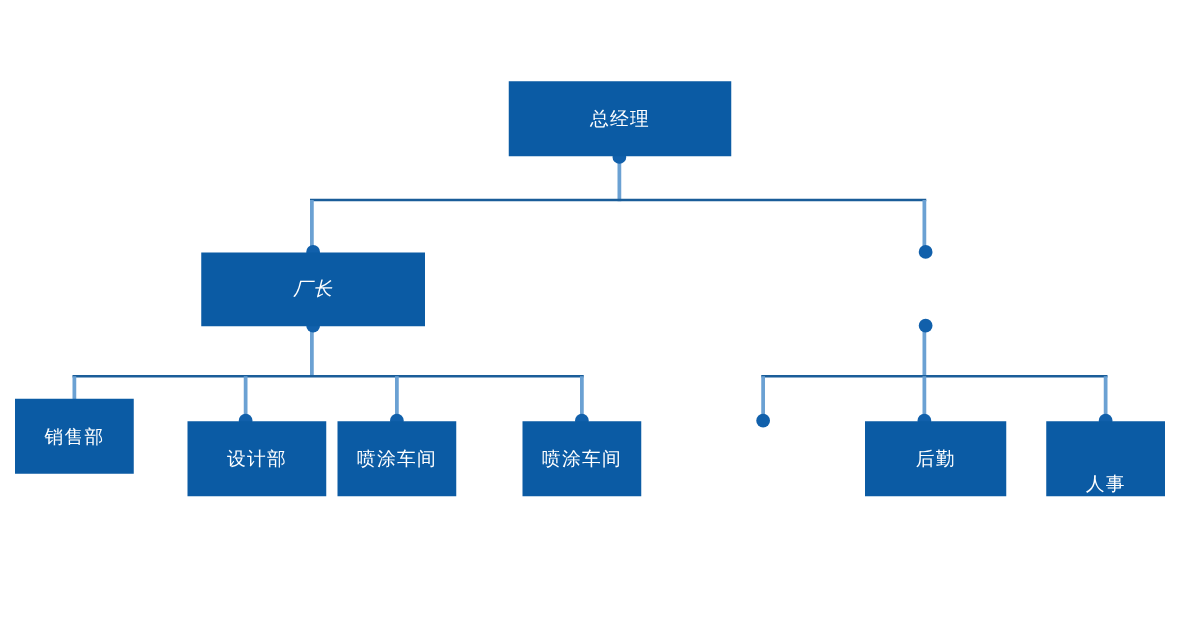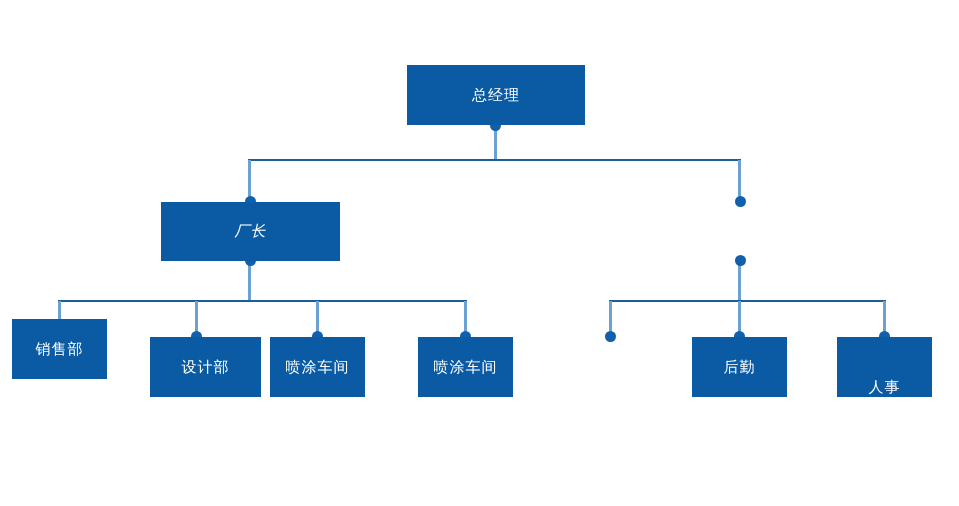--- a/index.html
+++ b/index.html
@@ -96,20 +96,20 @@
   <div class="node" style="left:150px; top:337px; width:111px; height:60px;">
     <span class="label">设计部</span>
   </div>
   <div class="node" style="left:270px; top:337px; width:95px; height:60px;">
     <span class="label">喷涂车间</span>
   </div>
   <div class="node" style="left:418px; top:337px; width:95px; height:60px;">
     <span class="label">喷涂车间</span>
   </div>
 
-  <div class="node" style="left:692px; top:337px; width:95px; height:60px;">
+  <div class="node" style="left:692px; top:337px; width:113px; height:60px;">
     <span class="label">后勤</span>
   </div>
   <div class="node" style="left:837px; top:337px; width:95px; height:60px;align-items:flex-end;">
     <span class="label">人事</span>
   </div>
 
 </div>
 
 </body></html>

